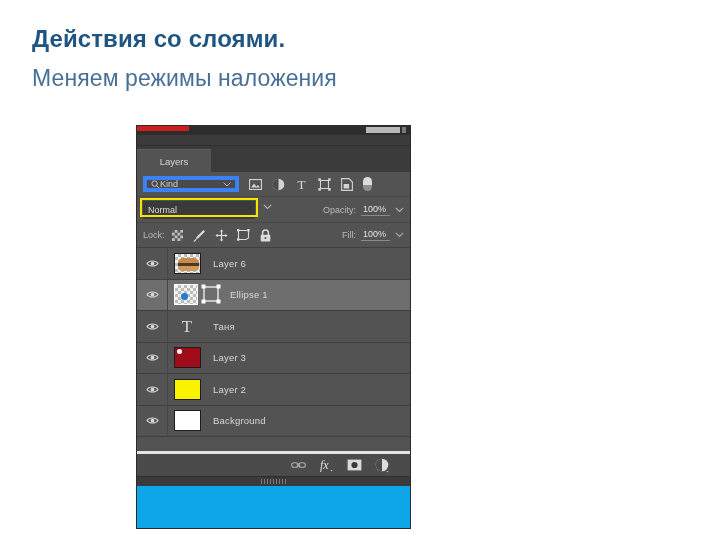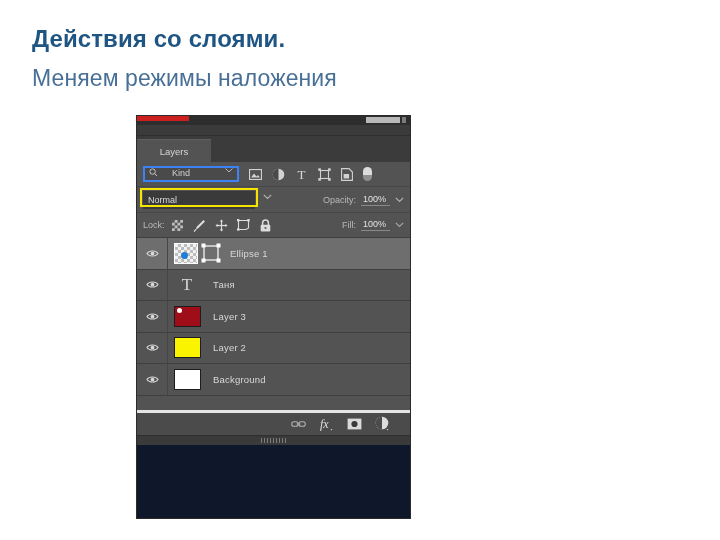--- a/index.html
+++ b/index.html
@@ -15,22 +15,22 @@
     font-size:24px;font-weight:bold;color:#1f5582;letter-spacing:.1px;
     line-height:30px;white-space:nowrap;
   }
   .heading .l2{
     font-size:23px;font-weight:normal;color:#486f96;letter-spacing:.1px;
     line-height:30px;margin-top:9px;white-space:nowrap;
   }
 
   
   .ps-panel{
-    position:absolute;left:137px;top:116px;width:273px;height:402px;
-    background:#0f172a;box-shadow:0 0 0 1px #2b2b2b;
+    position:absolute;left:137px;top:126px;width:273px;height:402px;
+    background:#0ea5e9;box-shadow:0 0 0 1px #2b2b2b;
     font-size:9px;color:#c9c9c9;user-select:none;
   }
   
   .ps-topstrip{
     position:relative;height:9px;background:#2d2d2d;display:flex;align-items:center;
   }
   .ps-redbar{position:absolute;left:0;top:0;width:52px;height:5px;background:#cc1f1f;}
   .ps-topwidget{
     position:absolute;right:10px;top:1px;width:34px;height:6px;background:#b8b8b8;
   }
@@ -46,22 +46,22 @@
     display:flex;align-items:center;justify-content:center;padding:0 11px;
     border-top:1px solid #5e5e5e;
   }
 
   
   .ps-filterrow{
     height:24px;background:#535353;display:flex;align-items:center;
     padding:0 6px;gap:0;border-bottom:1px solid #474747;
   }
   .kind-select{
-    width:96px;height:16px;background:#4a4a4a;border:2px solid #3b82f6;
-    display:flex;gap:14px;padding:0 4px;box-sizing:border-box;
+    width:96px;height:16px;background:#4a4a4a;border:4px solid #3b82f6;
+    display:flex;align-items:center;gap:0;padding:0 4px;box-sizing:border-box;
   }
   .kind-select .lbl{font-size:9px;color:#d0d0d0;flex:1;}
   .filter-icons{display:flex;align-items:center;gap:9px;margin-left:9px;}
   .filter-icons .fi{width:14px;height:14px;display:flex;align-items:center;justify-content:center;}
   .toggle-knob{
     margin-left:9px;width:9px;height:14px;border-radius:5px;
     background:linear-gradient(#dcdcdc 0 55%, #8f8f8f 55% 100%);
   }
 
   
@@ -319,20 +319,38 @@
       <span>
         <svg width="9" height="6" viewBox="0 0 9 6">
             <path d="M0.8 0.8 L4.5 4.5 L8.2 0.8" fill="none" stroke="#a8a8a8" stroke-width="1.1"></path>
           </svg>
       </span>
     </div>
   </div>
 
   <div class="ps-layers">
 
+    <div class="layer-row">
+      <div class="eye-cell">
+        <svg width="13" height="9" viewBox="0 0 14 9">
+            <path d="M1 4.5 C3.5 0.8 10.5 0.8 13 4.5 C10.5 8.2 3.5 8.2 1 4.5 Z" fill="none" stroke="#d8d8d8" stroke-width="1.1"></path>
+            <circle cx="7" cy="4.5" r="2" fill="#d8d8d8"></circle>
+          </svg>
+      </div>
+      <div class="thumb-cell">
+        <div class="thumb">
+            <div class="burger">
+              <div class="top"></div>
+              <div class="mid"></div>
+              <div class="bot"></div>
+            </div>
+          </div>
+      </div>
+      <div class="layer-name">Layer 6</div>
+    </div>
 
     <div class="layer-row selected">
       <div class="eye-cell">
         <svg width="13" height="9" viewBox="0 0 14 9">
             <path d="M1 4.5 C3.5 0.8 10.5 0.8 13 4.5 C10.5 8.2 3.5 8.2 1 4.5 Z" fill="none" stroke="#d8d8d8" stroke-width="1.1"></path>
             <circle cx="7" cy="4.5" r="2" fill="#d8d8d8"></circle>
           </svg>
       </div>
       <div class="thumb-cell" style="width:60px;">
         <div class="thumb sel-frame" style="width:24px;">

